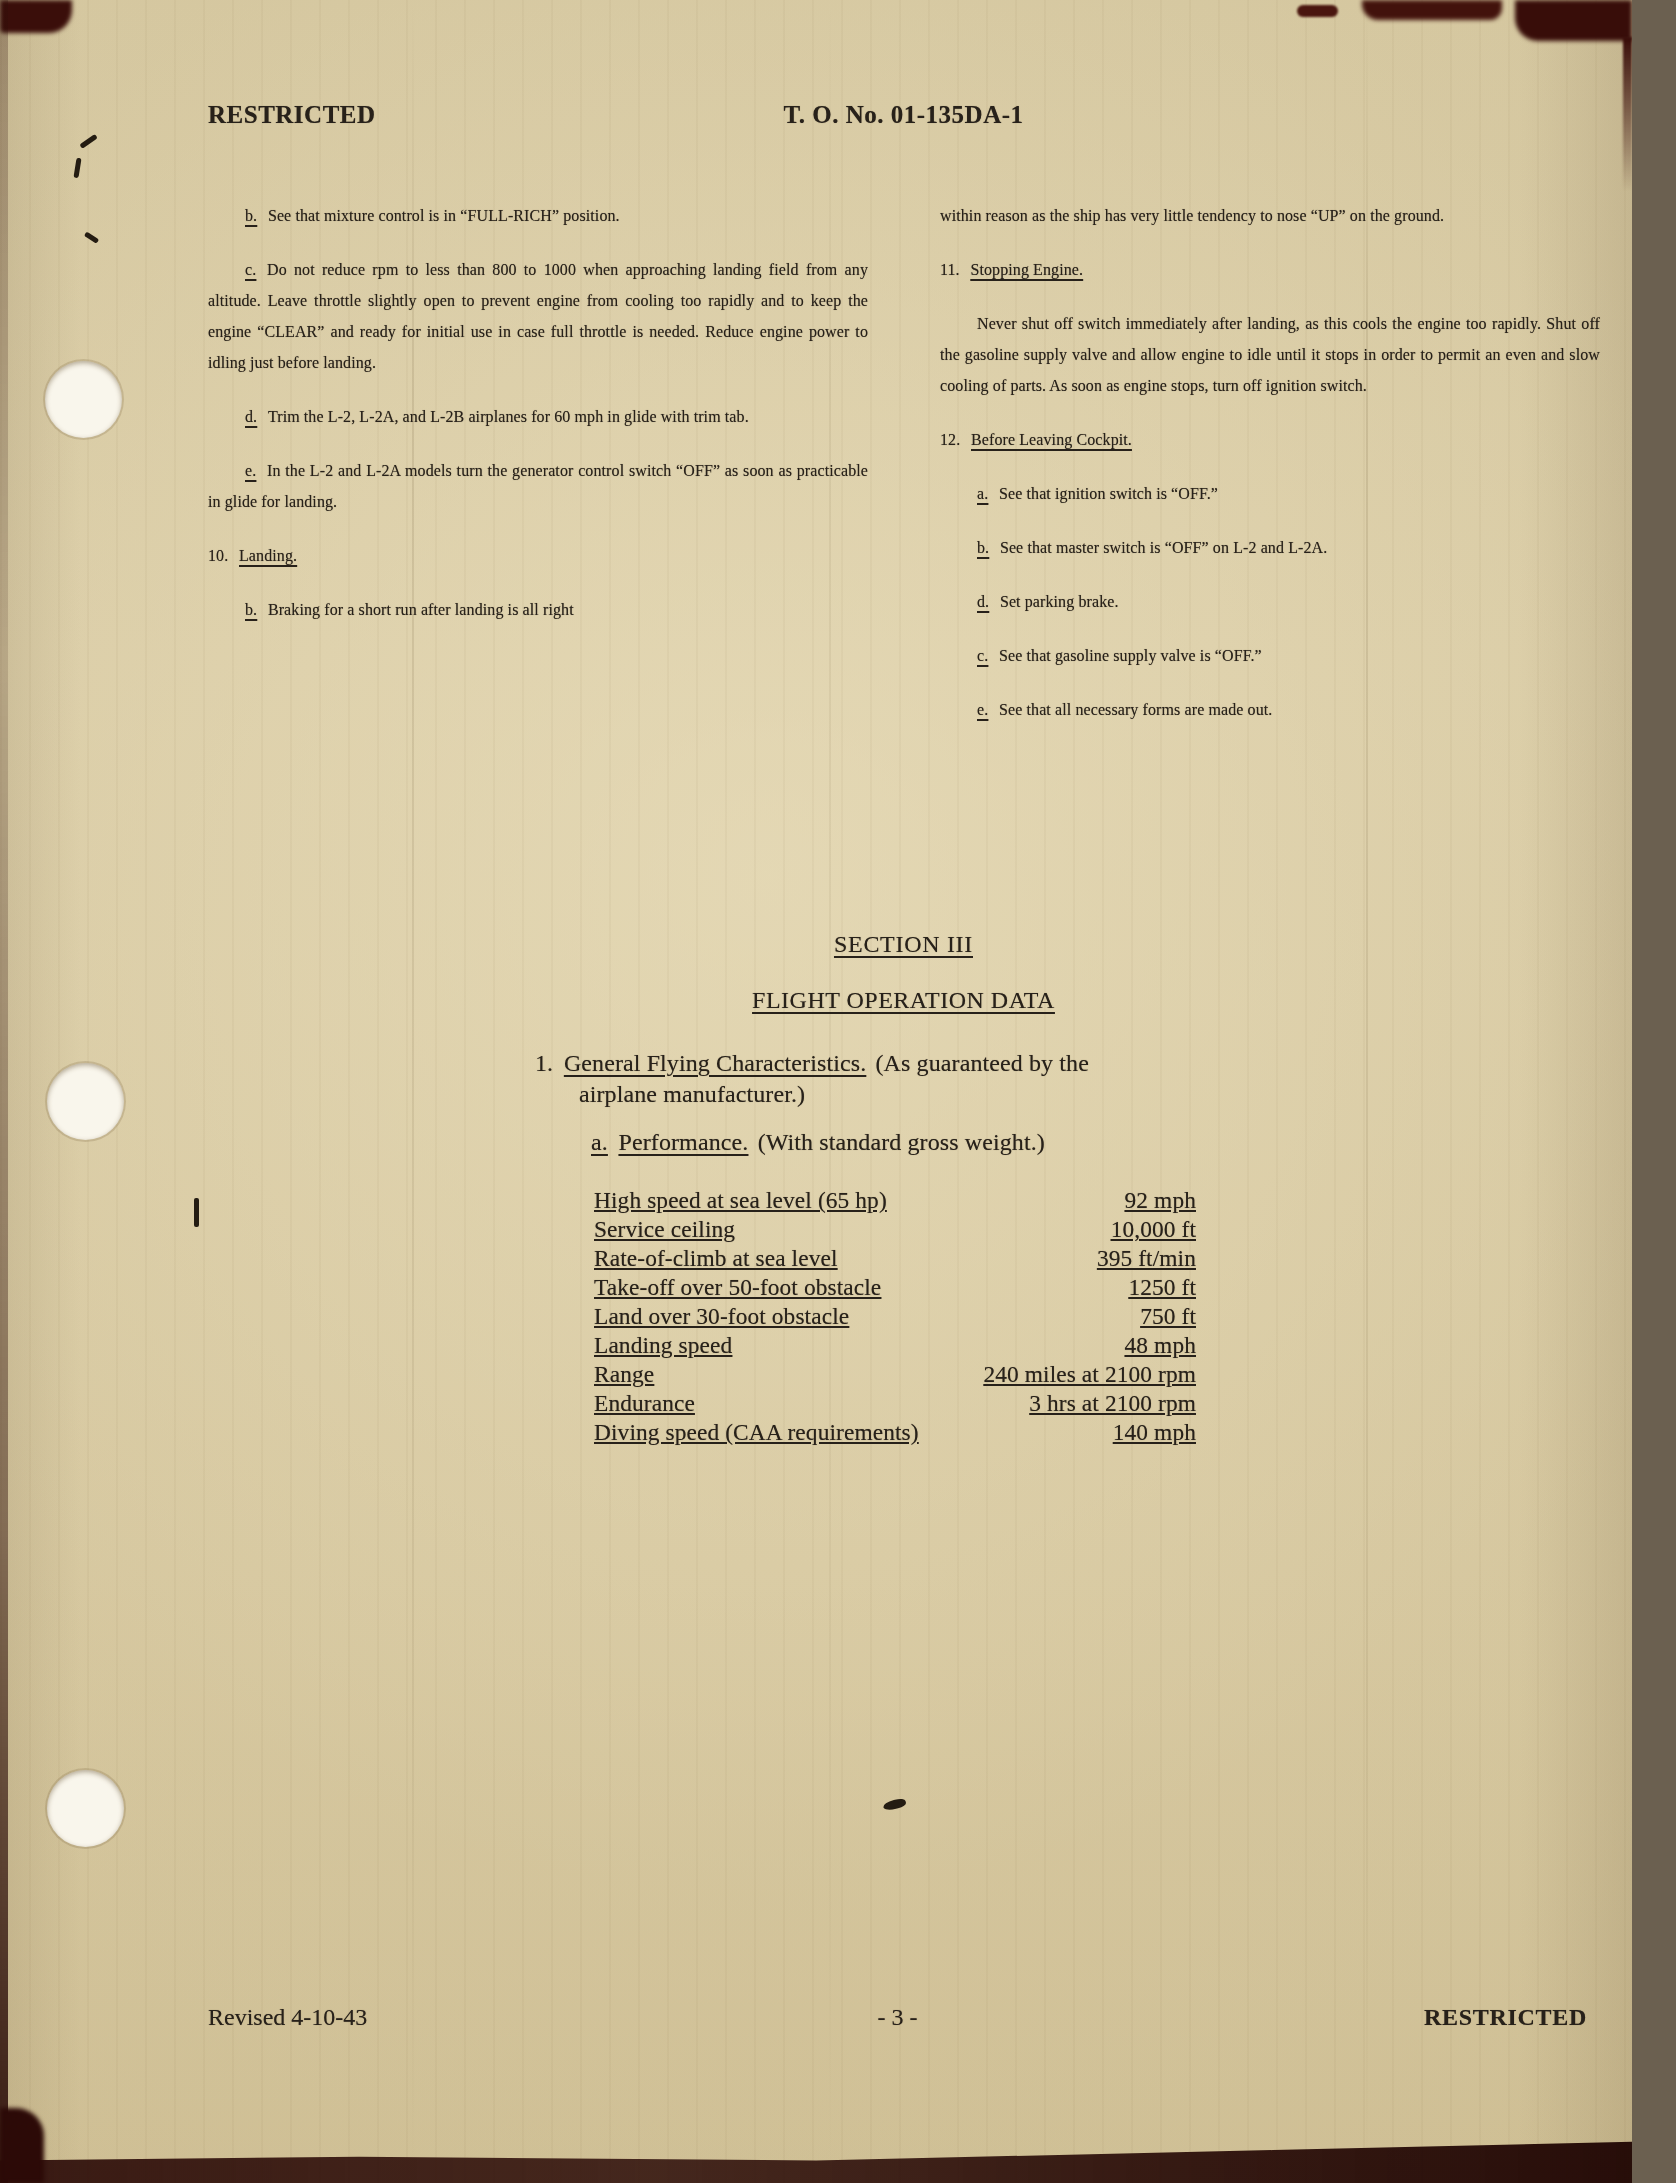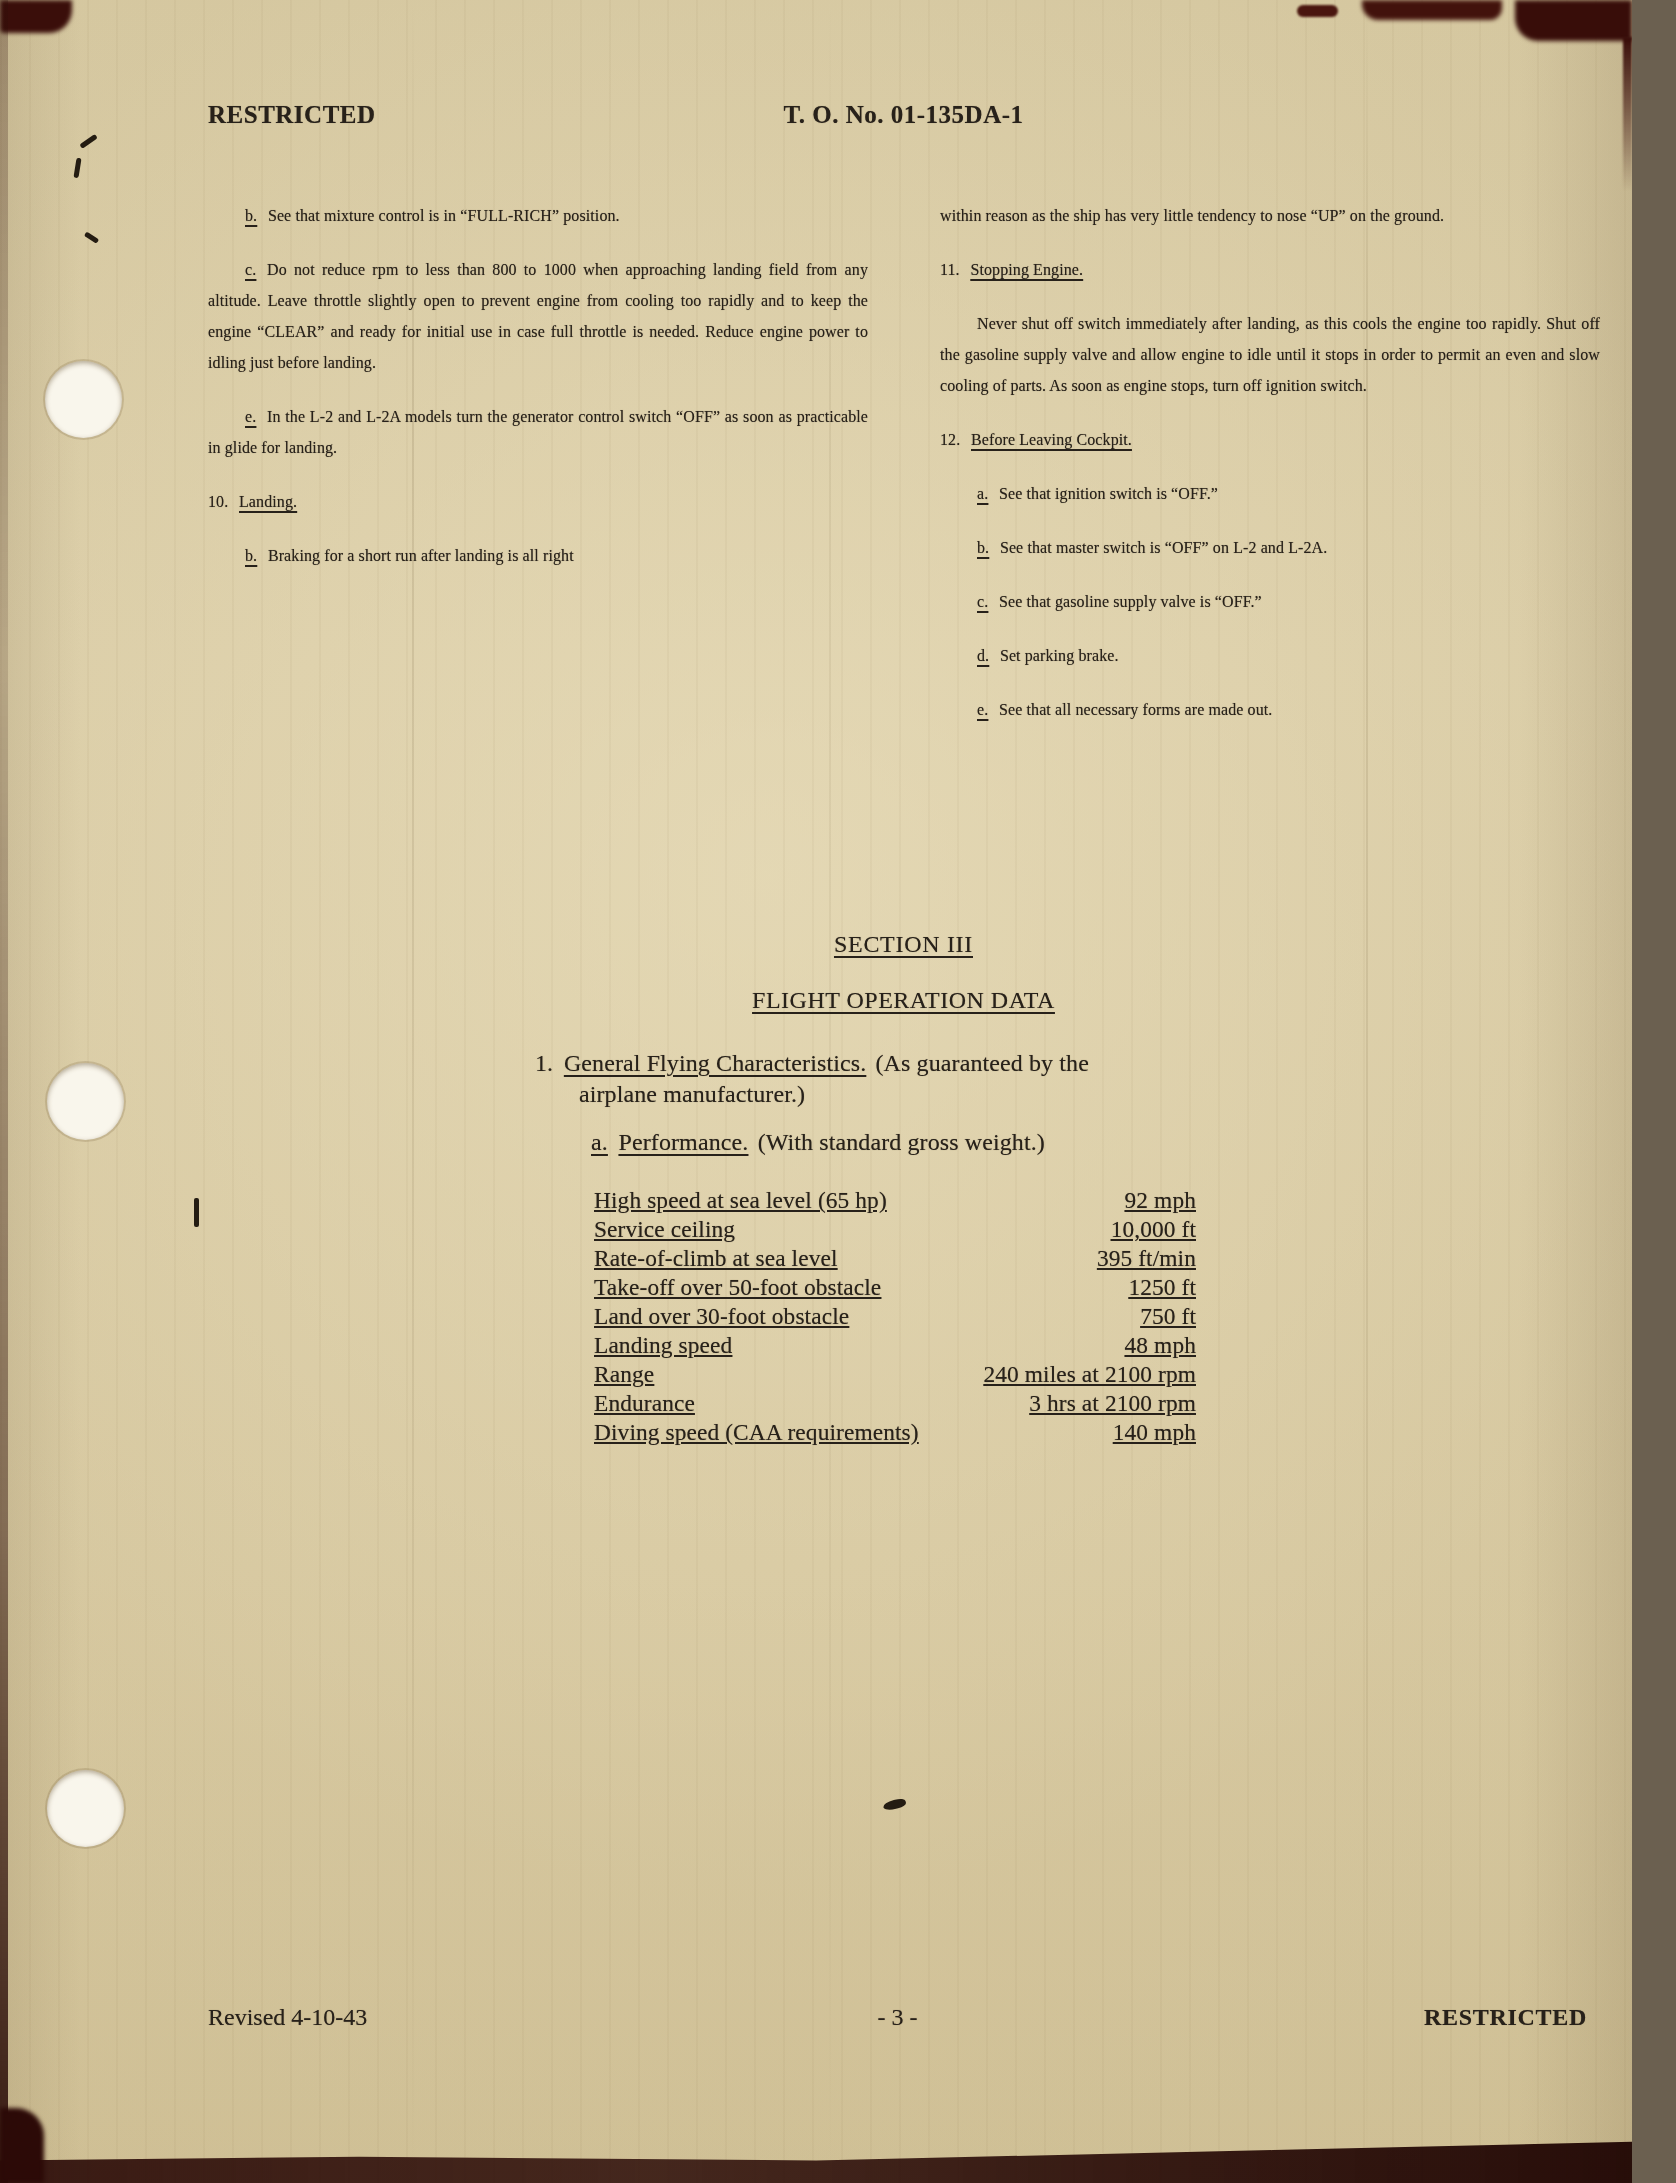--- a/index.html
+++ b/index.html
@@ -118,34 +118,35 @@
   <div class="mark mark-squiggle"></div>
 
   <div class="header">
     <span class="hdr-left">RESTRICTED</span>
     <span class="hdr-center">T. O. No. 01-135DA-1</span>
   </div>
 
   <div class="col col-left">
     <p class="para"><span class="u lbl">b.</span><span>See that mixture control is in “FULL-RICH” position.</span></p>
     <p class="para"><span class="u lbl">c.</span><span>Do not reduce rpm to less than 800 to 1000 when approaching landing field from any altitude.  Leave throttle slightly open to prevent engine from cooling too rapidly and to keep the engine “CLEAR” and ready for initial use in case full throttle is needed.  Reduce engine power to idling just before landing.</span></p>
+    <p class="para"><span class="u lbl">d.</span><span>Trim the L-2, L-2A, and L-2B airplanes for 60 mph in glide with trim tab.</span></p>
     <p class="para"><span class="u lbl">e.</span><span>In the L-2 and L-2A models turn the generator control switch “OFF” as soon as practicable in glide for landing.</span></p>
     <p class="para heading"><span class="num">10.</span><span class="u">Landing.</span></p>
     <p class="para"><span class="u lbl">b.</span><span>Braking for a short run after landing is all right</span></p>
   </div>
 
   <div class="col col-right">
     <p class="para no-indent"><span>within reason as the ship has very little tendency to nose “UP” on the ground.</span></p>
     <p class="para heading"><span class="num">11.</span><span class="u">Stopping Engine.</span></p>
     <p class="para"><span>Never shut off switch immediately after landing, as this cools the engine too rapidly.  Shut off the gasoline supply valve and allow engine to idle until it stops in order to permit an even and slow cooling of parts.  As soon as engine stops, turn off ignition switch.</span></p>
     <p class="para heading"><span class="num">12.</span><span class="u">Before Leaving Cockpit.</span></p>
     <p class="para"><span class="u lbl">a.</span><span>See that ignition switch is “OFF.”</span></p>
     <p class="para"><span class="u lbl">b.</span><span>See that master switch is “OFF” on L-2 and L-2A.</span></p>
+    <p class="para"><span class="u lbl">d.</span><span>Set parking brake.</span></p>
     <p class="para"><span class="u lbl">c.</span><span>See that gasoline supply valve is “OFF.”</span></p>
-    <p class="para"><span class="u lbl">d.</span><span>Set parking brake.</span></p>
     <p class="para"><span class="u lbl">e.</span><span>See that all necessary forms are made out.</span></p>
   </div>
 
   <div class="section">
     <div class="sec-title-wrap"><span class="u">SECTION III</span></div>
     <div class="sec-sub-wrap"><span class="u">FLIGHT OPERATION DATA</span></div>
 
     <p class="item1"><span class="num">1.</span><span class="u">General Flying Characteristics.</span><span class="rest">(As guaranteed by the airplane manufacturer.)</span></p>
 
     <p class="item1a"><span class="u lbl">a.</span><span class="u">Performance.</span><span class="rest">(With standard gross weight.)</span></p>

